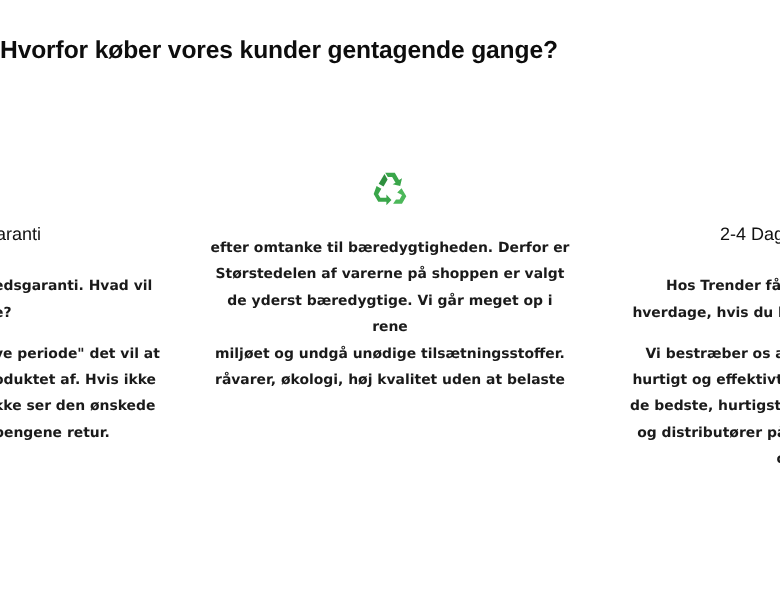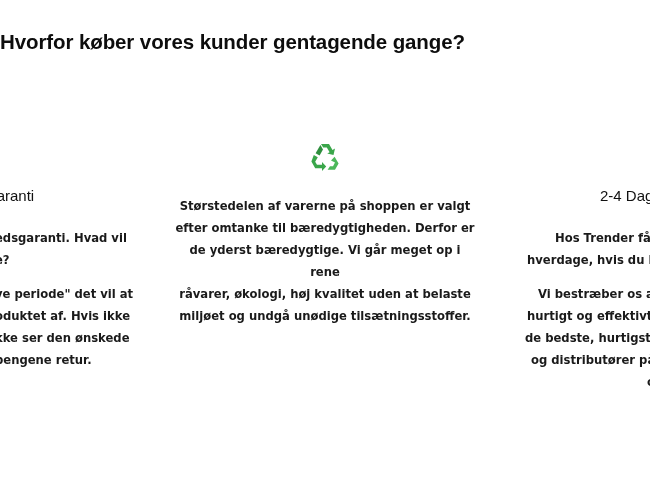--- a/index.html
+++ b/index.html
@@ -99,25 +99,25 @@
           <path d="M11.4 5 L14 9.5 L10.6 15.4 L6.6 13.2 Z" fill="#2e8f3e"></path>
 
           <path d="M4.8 15 L8.8 17.2 L6.2 21.8 L8 24.8 L13 24.8 L13 22 L17.2 26.6 L13 31 L13 28.2 L6.2 28.2 L2.4 21.6 Z"></path>
 
           <path d="M25.6 16.8 L29.6 23.6 L26 29.8 L18.6 29.8 L21 26.2 L24 26.2 L26 22.6 L22 20.4 Z" fill="#4cb85a"></path>
         </g>
       </svg>
     </div>
     <div class="col-text">
       <p>
+        <span style="display:block;">efter omtanke til bæredygtigheden. Derfor er</span>
         <span style="display:block;">Størstedelen af varerne på shoppen er valgt</span>
-        <span style="display:block;">efter omtanke til bæredygtigheden. Derfor er</span>
         <span style="display:block;">de yderst bæredygtige. Vi går meget op i rene</span>
+        <span style="display:block;">miljøet og undgå unødige tilsætningsstoffer.</span>
         <span style="display:block;">råvarer, økologi, høj kvalitet uden at belaste</span>
-        <span style="display:block;">miljøet og undgå unødige tilsætningsstoffer.</span>
       </p>
     </div>
   </div>
 
   <div class="column col-right">
     <div class="icon-slot"></div>
     <h3 class="col-heading" style="text-align:left; padding-left:95px;">2-4 Dag</h3>
     <div class="col-text">
       <p>
         <span style="display:block; text-align:left; padding-left:50px;">Hos Trender får</span>

